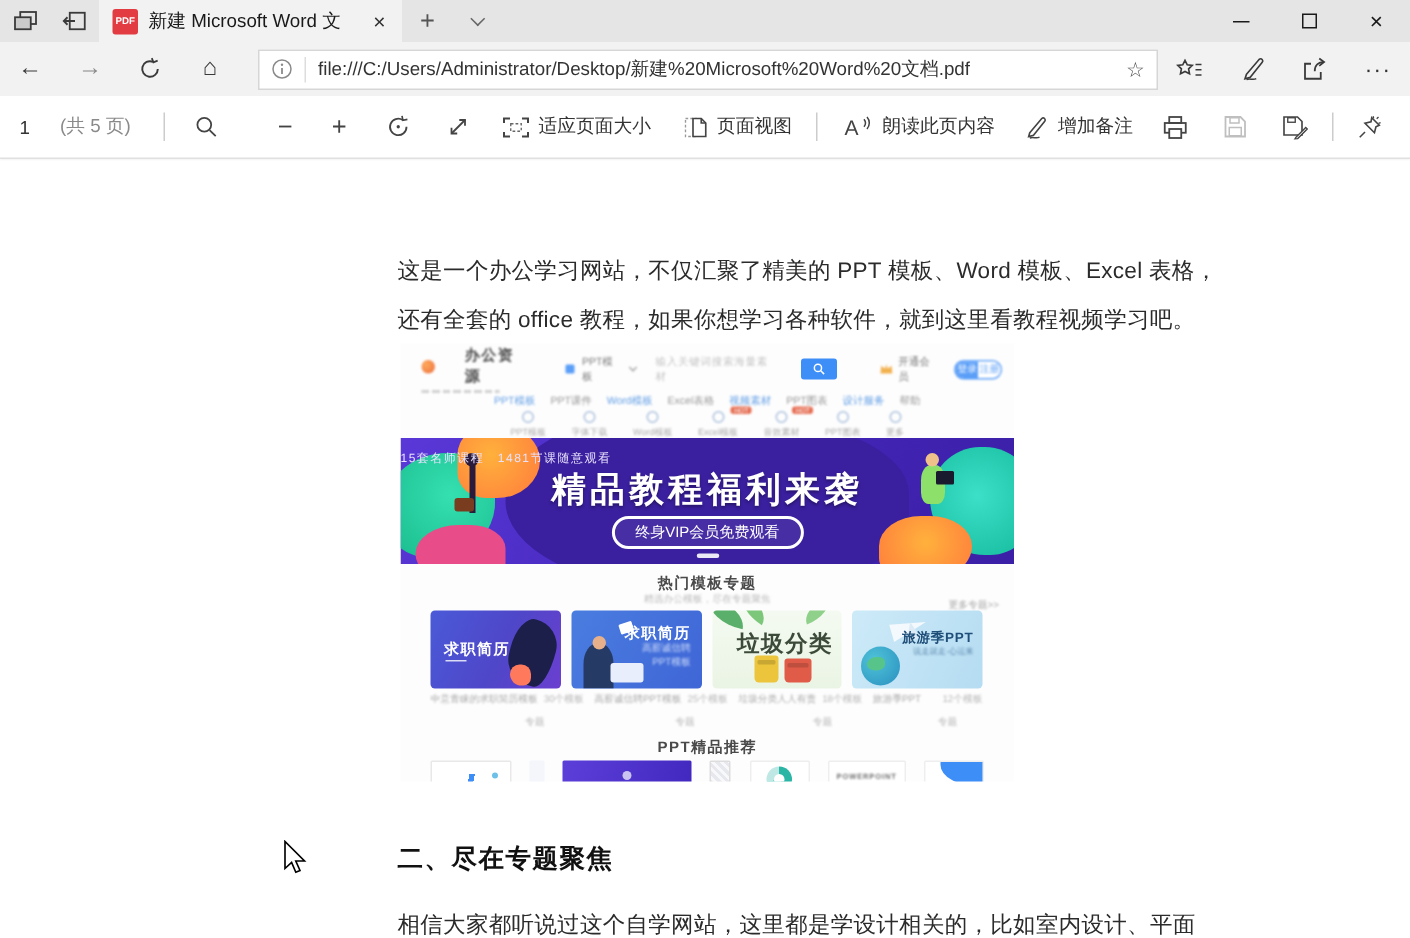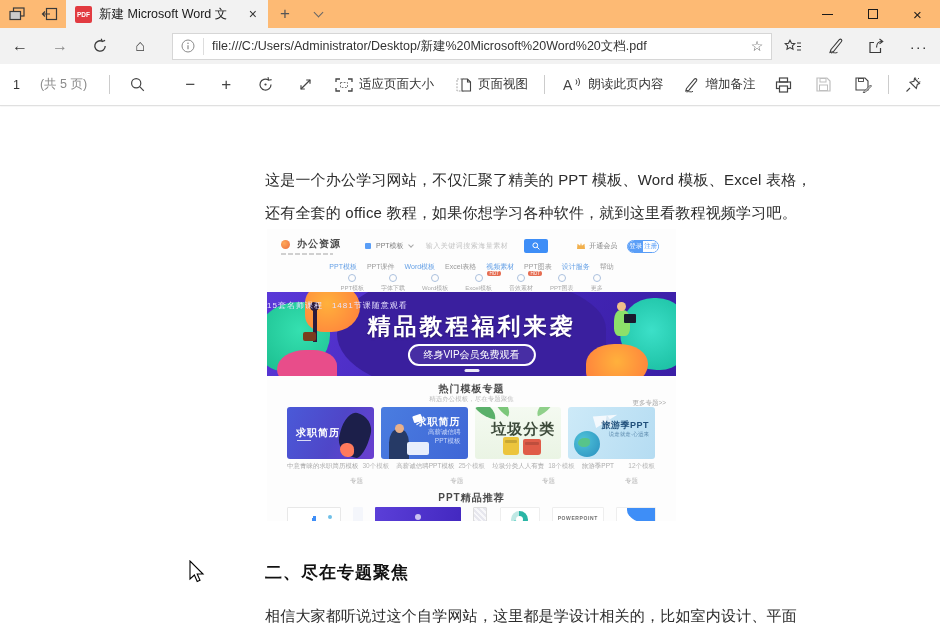--- a/index.html
+++ b/index.html
@@ -4,21 +4,21 @@
 <style>
   * { box-sizing: border-box; margin: 0; padding: 0; }
   html,body { width:940px; height:625px; }
   body {
     font-family: "Liberation Sans", "DejaVu Sans", sans-serif;
     background:#fff; position:relative; overflow:hidden; color:#222;
   }
   svg { display:block; }
 
   
-  .titlebar { position:absolute; top:0; left:0; right:0; height:28px; background:#fdba74; display:flex; align-items:stretch; }
+  .titlebar { position:absolute; top:0; left:0; right:0; height:28px; background:#e5e5e5; display:flex; align-items:stretch; }
   .tb-btn { width:33px; display:flex; align-items:center; justify-content:center; }
   .tab { width:202px; background:#f2f2f2; display:flex; align-items:center; gap:7px; padding:0 9px; }
   .pdf-badge { width:17px; height:17px; background:#e23b41; color:#fff; font-size:6.5px; font-weight:bold; border-radius:2px; display:flex; align-items:center; justify-content:center; flex:none; }
   .tab-title { font-size:12.5px; color:#1a1a1a; white-space:nowrap; overflow:hidden; flex:1; }
   .tab-close { font-size:14px; color:#333; padding:0 2px; }
   .newtab { width:34px; display:flex; align-items:center; justify-content:center; font-size:17px; color:#555; font-weight:300; }
   .tablist { width:32px; display:flex; align-items:center; justify-content:center; }
   .chev { width:7px; height:7px; border-right:1.4px solid #666; border-bottom:1.4px solid #666; transform:rotate(45deg); margin-top:-4px; }
   .win-controls { margin-left:auto; display:flex; }
   .win-btn { width:45px; display:flex; align-items:center; justify-content:center; color:#1a1a1a; }
@@ -49,21 +49,21 @@
   
   .doc { position:absolute; top:107px; left:0; right:0; bottom:0; background:#fff; }
   .doc-h { position:absolute; left:265px; font-size:17px; font-weight:bold; color:#111; letter-spacing:1px; }
   .doc-p { position:absolute; left:265px; font-size:15px; color:#2b2b2b; letter-spacing:0.2px; white-space:nowrap; }
 
   
   .site { position:absolute; left:267px; top:122px; width:409px; height:292px; background:#fdfdfd; overflow:hidden; font-family:"Liberation Sans","DejaVu Sans",sans-serif; }
   .blurry { filter:blur(0.55px); opacity:.85; }
   .site-header { position:absolute; top:4px; left:14px; right:8px; height:26px; display:flex; align-items:center; }
   .logo { display:flex; flex-direction:column; }
-  .logo-row { display:flex; align-items:center; gap:7px; }
+  .logo-row { display:flex; align-items:center; gap:20px; }
   .logo-dot { width:9px; height:9px; border-radius:50%; background:radial-gradient(circle at 35% 35%, #ff9a3c, #e85420); }
   .logo-text { font-size:10px; font-weight:bold; color:#2b2b2b; letter-spacing:1px; }
   .logo-sub { margin-top:2px; width:52px; height:2px; background:repeating-linear-gradient(90deg,#c9c9c9 0 5px,transparent 5px 7px); }
   .search-zone { margin-left:24px; display:flex; align-items:center; gap:5px; }
   .cat-sq { width:6px; height:6px; background:#3e8ef7; border-radius:1px; }
   .cat-label { font-size:7px; color:#666; }
   .mini-chev { width:4px; height:4px; border-right:1px solid #999; border-bottom:1px solid #999; transform:rotate(45deg); margin-top:-2px; }
   .search-ph { font-size:7px; color:#b9b9b9; margin-left:8px; letter-spacing:0.5px; }
   .search-btn { margin-left:16px; width:24px; height:14px; background:#3e8ef7; border-radius:2px; display:flex; align-items:center; justify-content:center; }
   .vip { margin-left:28px; display:flex; align-items:center; gap:3px; }

